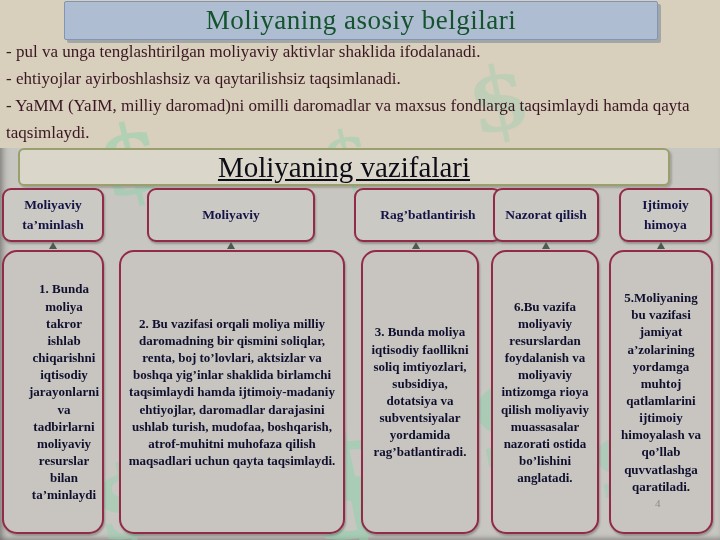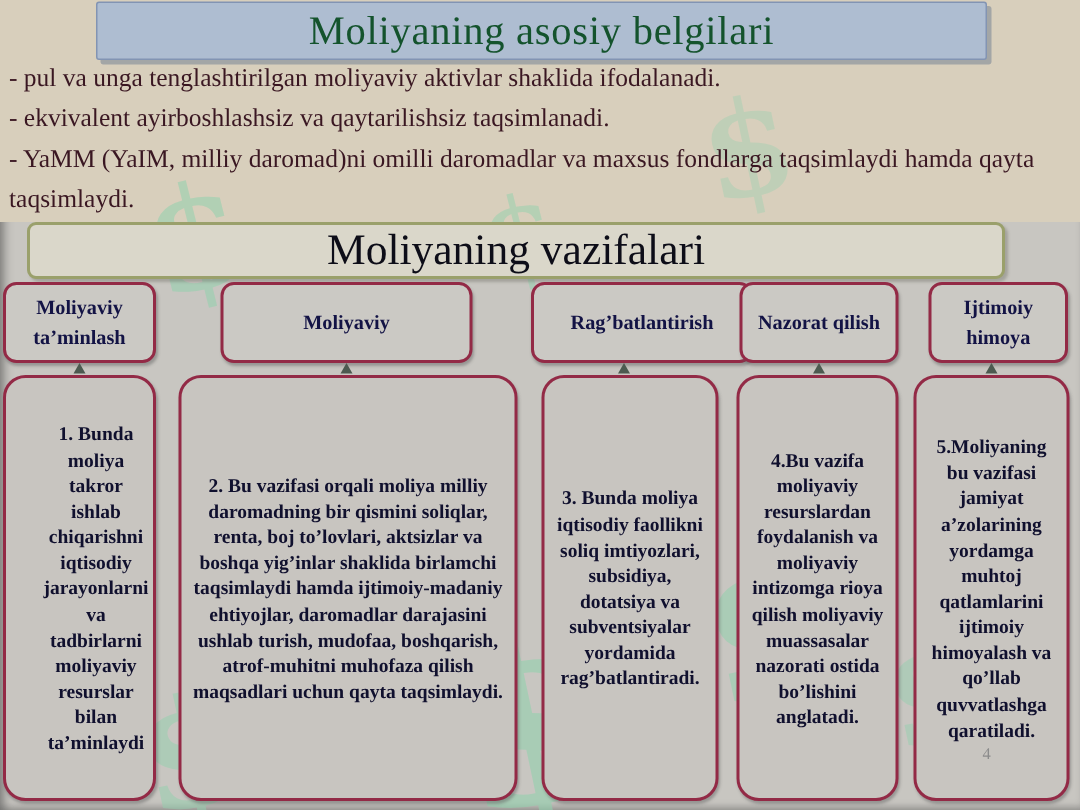--- a/index.html
+++ b/index.html
@@ -25,21 +25,21 @@
   
   .bullets{position:absolute;left:6px;top:38px;width:708px;z-index:3;
            font-size:17px;line-height:27px;color:#3a1722;}
   .bullets div{white-space:normal;}
 
   
   .sub-box{position:absolute;left:18px;top:148px;width:652px;height:38px;z-index:3;
            background:#dad7ca;border:2px solid #9aa06b;border-radius:6px;
            box-shadow:2px 2px 2px rgba(110,110,100,.4);
            display:flex;align-items:center;justify-content:center;box-sizing:border-box;}
-  .sub-box .t{font-size:29px;color:#0d0d18;}
+  .sub-box .t{font-size:29px;color:#0d0d18;text-decoration:underline;}
 
   
   .hbox{position:absolute;top:188px;height:54px;z-index:3;box-sizing:border-box;
         background:#cbc9c4;border:2px solid #932a46;border-radius:9px;
         display:flex;align-items:center;justify-content:center;text-align:center;
         font-weight:bold;font-size:13.5px;line-height:1.45;color:#131345;
         box-shadow:1px 2px 2px rgba(90,90,90,.45);padding:2px 3px;}
   .cbox{position:absolute;top:250px;height:284px;z-index:3;box-sizing:border-box;
         background:#c8c5c0;border:2px solid #932a46;border-radius:15px;
         display:flex;align-items:center;justify-content:center;text-align:center;
@@ -65,21 +65,21 @@
   <span class="wm" style="left:468px;top:355px;font-size:130px;opacity:.55;transform:rotate(-12deg);">$</span>
   <span class="wm" style="left:590px;top:415px;font-size:95px;opacity:.45;transform:rotate(-12deg);">$</span>
   <span class="wm" style="left:92px;top:452px;font-size:100px;opacity:.5;transform:rotate(-12deg);">$</span>
 
   <div class="title-bar">
     <span class="t">Moliyaning asosiy belgilari</span>
   </div>
 
   <div class="bullets">
     <div>- pul va unga tenglashtirilgan moliyaviy aktivlar shaklida ifodalanadi.</div>
-    <div>- ekvivalent ayirboshlashsiz va qaytarilishsiz taqsimlanadi.</div>
+    <div>- ehtiyojlar ayirboshlashsiz va qaytarilishsiz taqsimlanadi.</div>
     <div>- YaMM (YaIM, milliy daromad)ni omilli daromadlar va maxsus fondlarga taqsimlaydi hamda qayta taqsimlaydi.</div>
   </div>
 
   <div class="sub-box">
     <span class="t">Moliyaning vazifalari</span>
   </div>
 
   <div class="hbox" style="left:2px;width:102px;">Moliyaviy ta’minlash</div>
   <div class="hbox" style="left:147px;width:168px;">Moliyaviy</div>
   <div class="hbox" style="left:354px;width:148px;">Rag’batlantirish</div>
@@ -88,17 +88,17 @@
 
   <div class="arrow" style="left:49px;"></div>
   <div class="arrow" style="left:227px;"></div>
   <div class="arrow" style="left:412px;"></div>
   <div class="arrow" style="left:542px;"></div>
   <div class="arrow" style="left:657px;"></div>
 
   <div class="cbox" style="left:2px;width:102px;padding-left:27px;">1. Bunda moliya takror ishlab chiqarishni iqtisodiy jarayonlarni va tadbirlarni moliyaviy resurslar bilan ta’minlaydi</div>
   <div class="cbox" style="left:119px;width:226px;">2. Bu vazifasi orqali moliya milliy daromadning bir qismini soliqlar, renta, boj to’lovlari, aktsizlar va boshqa yig’inlar shaklida birlamchi taqsimlaydi hamda ijtimoiy-madaniy ehtiyojlar, daromadlar darajasini ushlab turish, mudofaa, boshqarish, atrof-muhitni muhofaza qilish maqsadlari uchun qayta taqsimlaydi.</div>
   <div class="cbox" style="left:361px;width:118px;">3. Bunda moliya iqtisodiy faollikni soliq imtiyozlari, subsidiya, dotatsiya va subventsiyalar yordamida rag’batlantiradi.</div>
-  <div class="cbox" style="left:491px;width:108px;">4.Bu vazifa moliyaviy resurslardan foydalanish va moliyaviy intizomga rioya qilish moliyaviy muassasalar nazorati ostida bo’lishini anglatadi.</div>
+  <div class="cbox" style="left:491px;width:108px;">6.Bu vazifa moliyaviy resurslardan foydalanish va moliyaviy intizomga rioya qilish moliyaviy muassasalar nazorati ostida bo’lishini anglatadi.</div>
   <div class="cbox" style="left:609px;width:104px;">5.Moliyaning bu vazifasi jamiyat a’zolarining yordamga muhtoj qatlamlarini ijtimoiy himoyalash va qo’llab quvvatlashga qaratiladi.</div>
 
   <div class="page-num">4</div>
 </div>
 
 </body></html>

